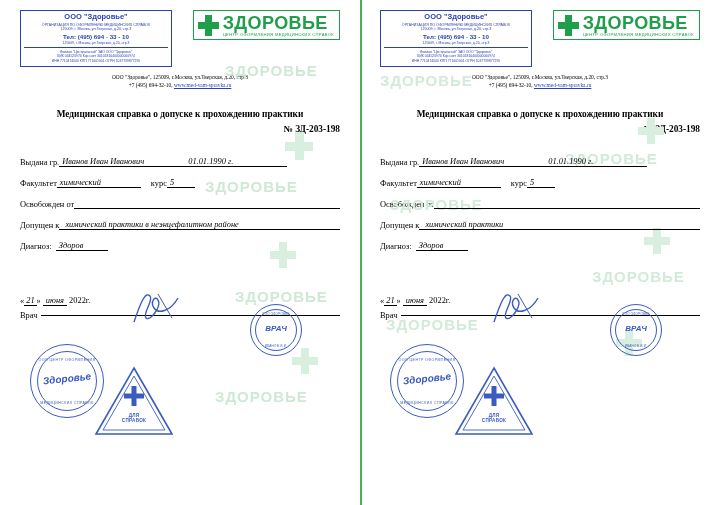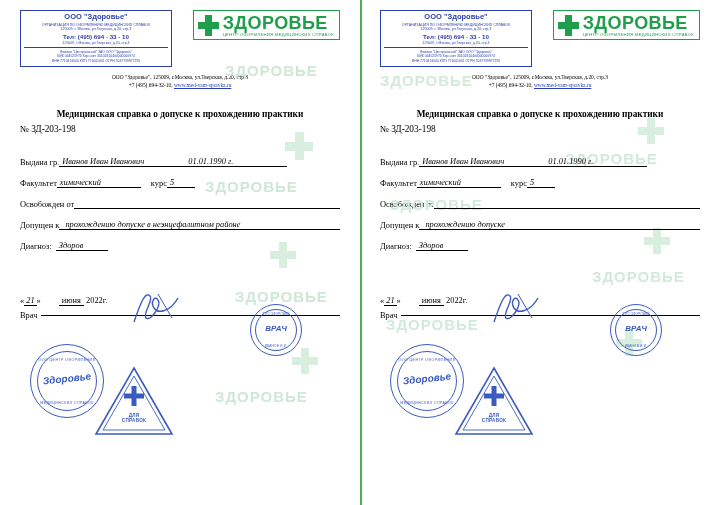--- a/index.html
+++ b/index.html
@@ -153,23 +153,23 @@
 
   
   .doc-title {
     margin-top: 19px;
     text-align: center;
     font-size: 9.3px;
     font-weight: bold;
     line-height: 1.5;
   }
   .doc-number {
-    text-align: left;
+    text-align: right;
     font-size: 9.3px;
-    font-weight: normal;
+    font-weight: bold;
     margin-top: 2px;
   }
 
   
   .form {
     margin-top: 24px;
     font-size: 8.4px;
   }
   .frow {
     display: flex;
@@ -201,23 +201,23 @@
     font-size: 8.4px;
     display: flex;
     align-items: baseline;
   }
   .daybox {
     border-bottom: 0.8px solid #000;
     font-style: italic;
     padding: 0 2px;
   }
   .month {
+    font-style: italic;
     border-bottom: 0.8px solid #000;
     padding: 0 3px;
-    margin-left: 16px;
   }
   .doctor-row {
     margin-top: 5px;
     font-size: 8.4px;
     display: flex;
     align-items: baseline;
   }
   .doctor-line {
     flex: 1 1 auto;
     border-bottom: 0.8px solid #000;
@@ -445,21 +445,21 @@
           <span class="fill tiny">5</span>
         </div>
 
         <div class="frow">
           <span class="flabel">Освобожден от</span>
           <span class="fill empty">&nbsp;</span>
         </div>
 
         <div class="frow">
           <span class="flabel">Допущен к</span>
-          <span class="fill left">прохождению допуске в неэнцефалитном районе</span>
+          <span class="fill left">химический практики в неэнцефалитном районе</span>
         </div>
 
         <div class="frow">
           <span class="flabel">Диагноз:</span>
           <span class="fill" style="flex:0 0 46px; margin-left:4px;">Здоров</span>
           <span style="flex:1 1 auto;"></span>
         </div>
       </div>
 
       <div class="datewrap">
@@ -589,21 +589,21 @@
           <span class="fill tiny">5</span>
         </div>
 
         <div class="frow">
           <span class="flabel">Освобожден от</span>
           <span class="fill empty">&nbsp;</span>
         </div>
 
         <div class="frow">
           <span class="flabel">Допущен к</span>
-          <span class="fill left">прохождению допуске</span>
+          <span class="fill left">химический практики</span>
         </div>
 
         <div class="frow">
           <span class="flabel">Диагноз:</span>
           <span class="fill" style="flex:0 0 46px; margin-left:4px;">Здоров</span>
           <span style="flex:1 1 auto;"></span>
         </div>
       </div>
 
       <div class="datewrap">

